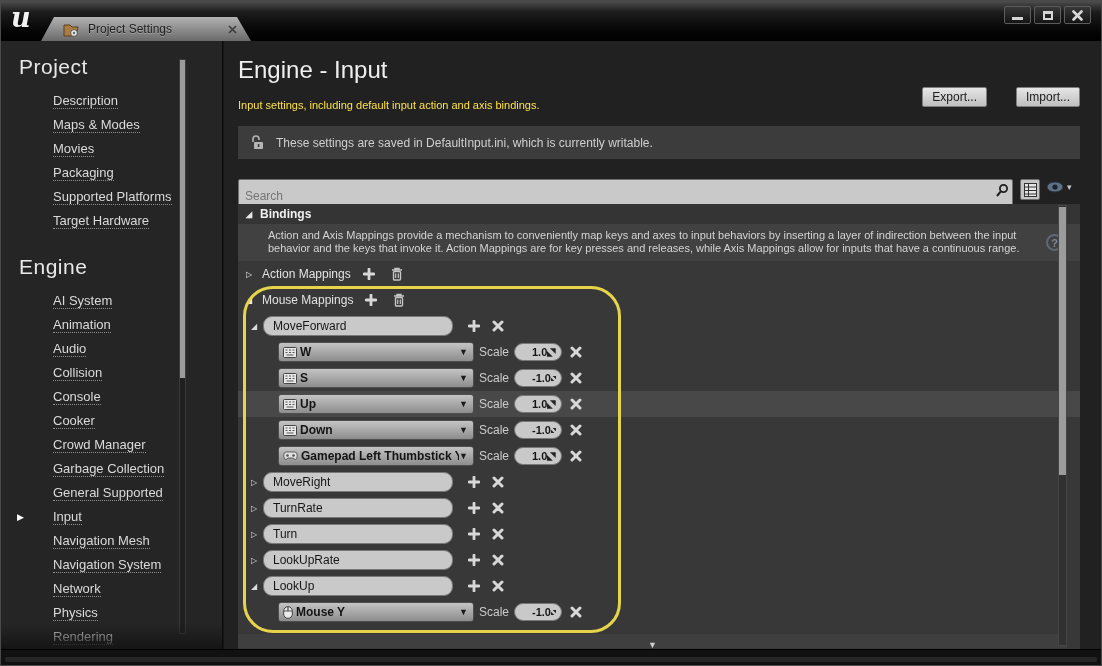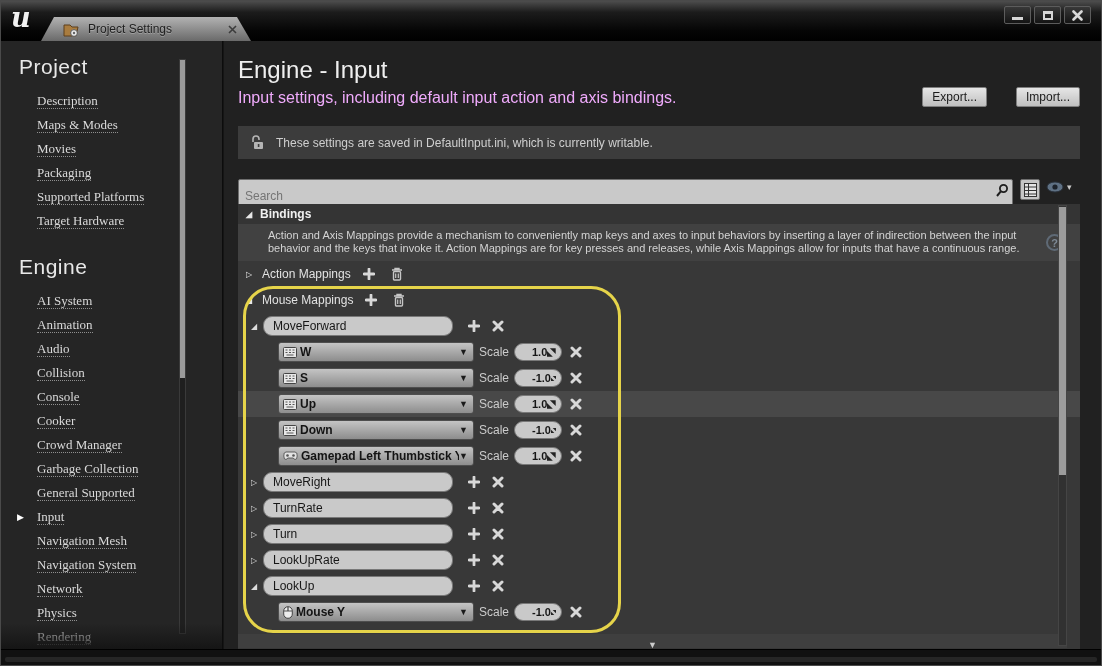--- a/index.html
+++ b/index.html
@@ -26,33 +26,33 @@
   .win-btn { width:27px; height:18px; background:linear-gradient(#383838,#141414);
              border:1px solid #5c5c5c; border-radius:2px;
              display:flex; align-items:center; justify-content:center; }
   .min-bar { width:11px; height:3px; background:#d6d6d6; margin-top:6px; }
   .max-box { width:10px; height:9px; border:2px solid #d6d6d6; border-top-width:3px; }
 
   
   #sidebar { position:absolute; left:0; top:40px; width:222px; height:610px;
              background:#252525; border-right:1px solid #0c0c0c; }
   .side-section-title { color:#e8e8e8; font-size:21px; padding:14px 0 10px 18px; letter-spacing:0.5px; }
-  .side-item { position:relative; height:24px; line-height:24px; padding-left:36px; font-size:13px;font-family:Liberation Serif, serif; }
+  .side-item { position:relative; height:24px; line-height:24px; padding-left:52px; font-size:13px; }
   .side-link { color:#dadada; border-bottom:1px dotted #8f8f8f; cursor:pointer; }
   .side-marker { position:absolute; left:16px; top:0; color:#fff; font-size:9px; line-height:24px; }
   .side-scrollbar { position:absolute; left:178px; top:18px; width:7px; height:575px;
                     border:1px solid #3a3a3a; background:#1f1f1f; }
   .side-thumb { position:absolute; left:0; top:0; width:100%; height:318px; background:#9a9a9a; }
   .side-fade { position:absolute; left:0; bottom:0; width:100%; height:28px;
                background:linear-gradient(rgba(21,21,21,0), #141414); pointer-events:none; }
 
   
   #main { position:absolute; left:223px; top:40px; width:879px; height:610px; background:#212121; }
   .page-title { color:#efefef; font-size:24px; position:absolute; left:14px; top:15px; }
-  .page-sub { color:#f0abfc; font-size:16px; position:absolute; left:14px; top:48px; }
+  .page-sub { color:#fde047; font-size:11px; position:absolute; left:14px; top:58px; }
   .hdr-btn { position:absolute; top:46px; height:20px; padding:0 9px; font-size:12px; color:#1c1c1c;
              background:linear-gradient(#e6e6e6,#bfbfbf); border:1px solid #7e7e7e; border-radius:2px;
              font-family:"Liberation Sans", sans-serif; }
   #export-btn { right:116px; } #import-btn { right:23px; }
 
   .notice { position:absolute; left:14px; top:85px; width:842px; height:33px; background:#3c3c3c;
             display:flex; align-items:center; color:#cfcfcf; font-size:12px; }
   .notice svg { margin:0 12px 0 13px; }
 
   .searchrow { position:absolute; left:14px; top:138px; width:842px; height:21px; }

